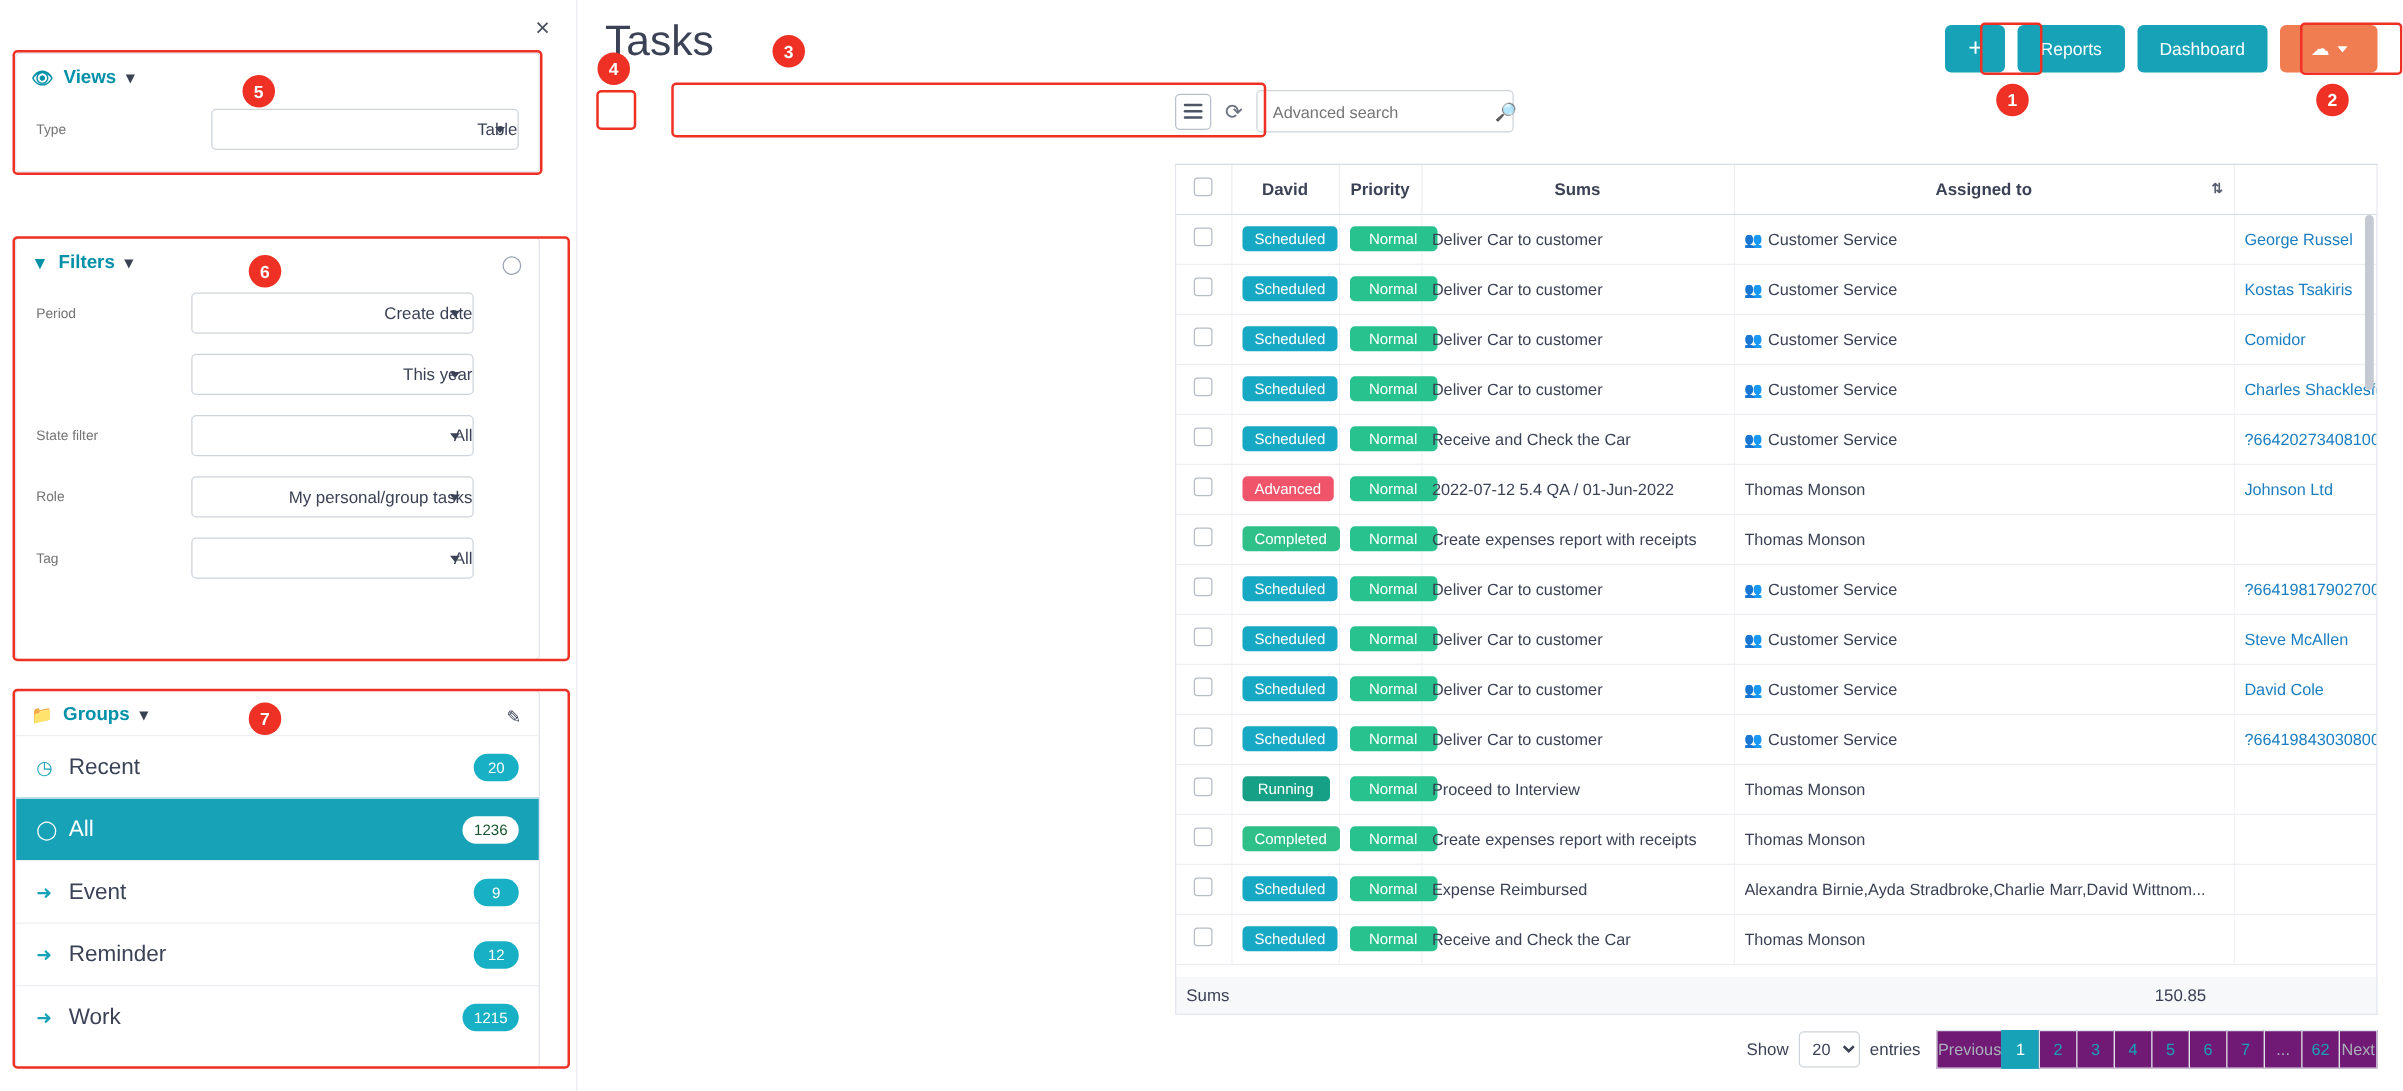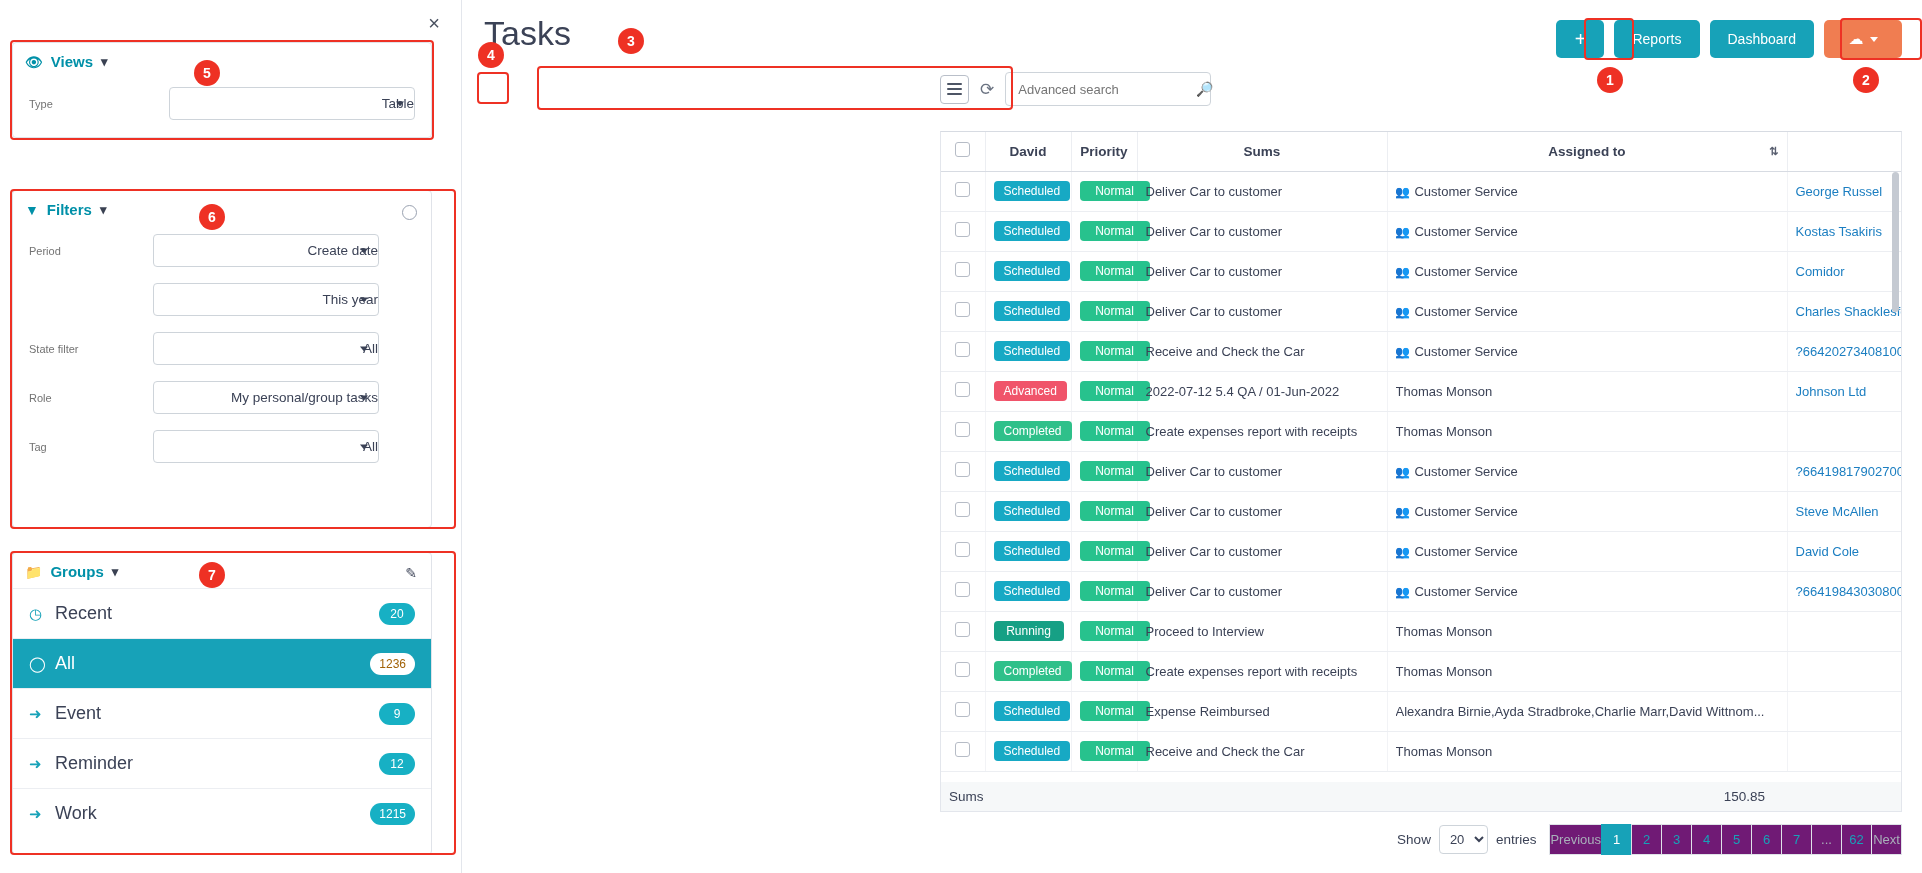--- a/index.html
+++ b/index.html
@@ -87,21 +87,21 @@
     cursor:pointer;
   }
   .group-item .gicon { width:26px; color:#17a2b8; font-size:15px; }
   .group-item .gname { flex:1; font-size:18px; color:#3b4256; }
   .badge {
     min-width:36px; height:22px; line-height:22px; text-align:center;
     border-radius:11px; background:#17b0c4; color:#fff; font-size:12px; padding:0 9px;
   }
   .group-item.active { background:#17a2b8; }
   .group-item.active .gname, .group-item.active .gicon { color:#fff; }
-  .group-item.active .badge { background:#fff; color:#a16207; }
+  .group-item.active .badge { background:#fff; color:#14532d; }
 
   
   .main { flex:1; position:relative; background:#fff; }
   .page-title {
     position:absolute; left:22px; top:14px;
     font-size:34px; color:#3b4256;
   }
   .topbar-right {
     position:absolute; right:20px; top:20px;
     display:flex; align-items:center; gap:10px;

